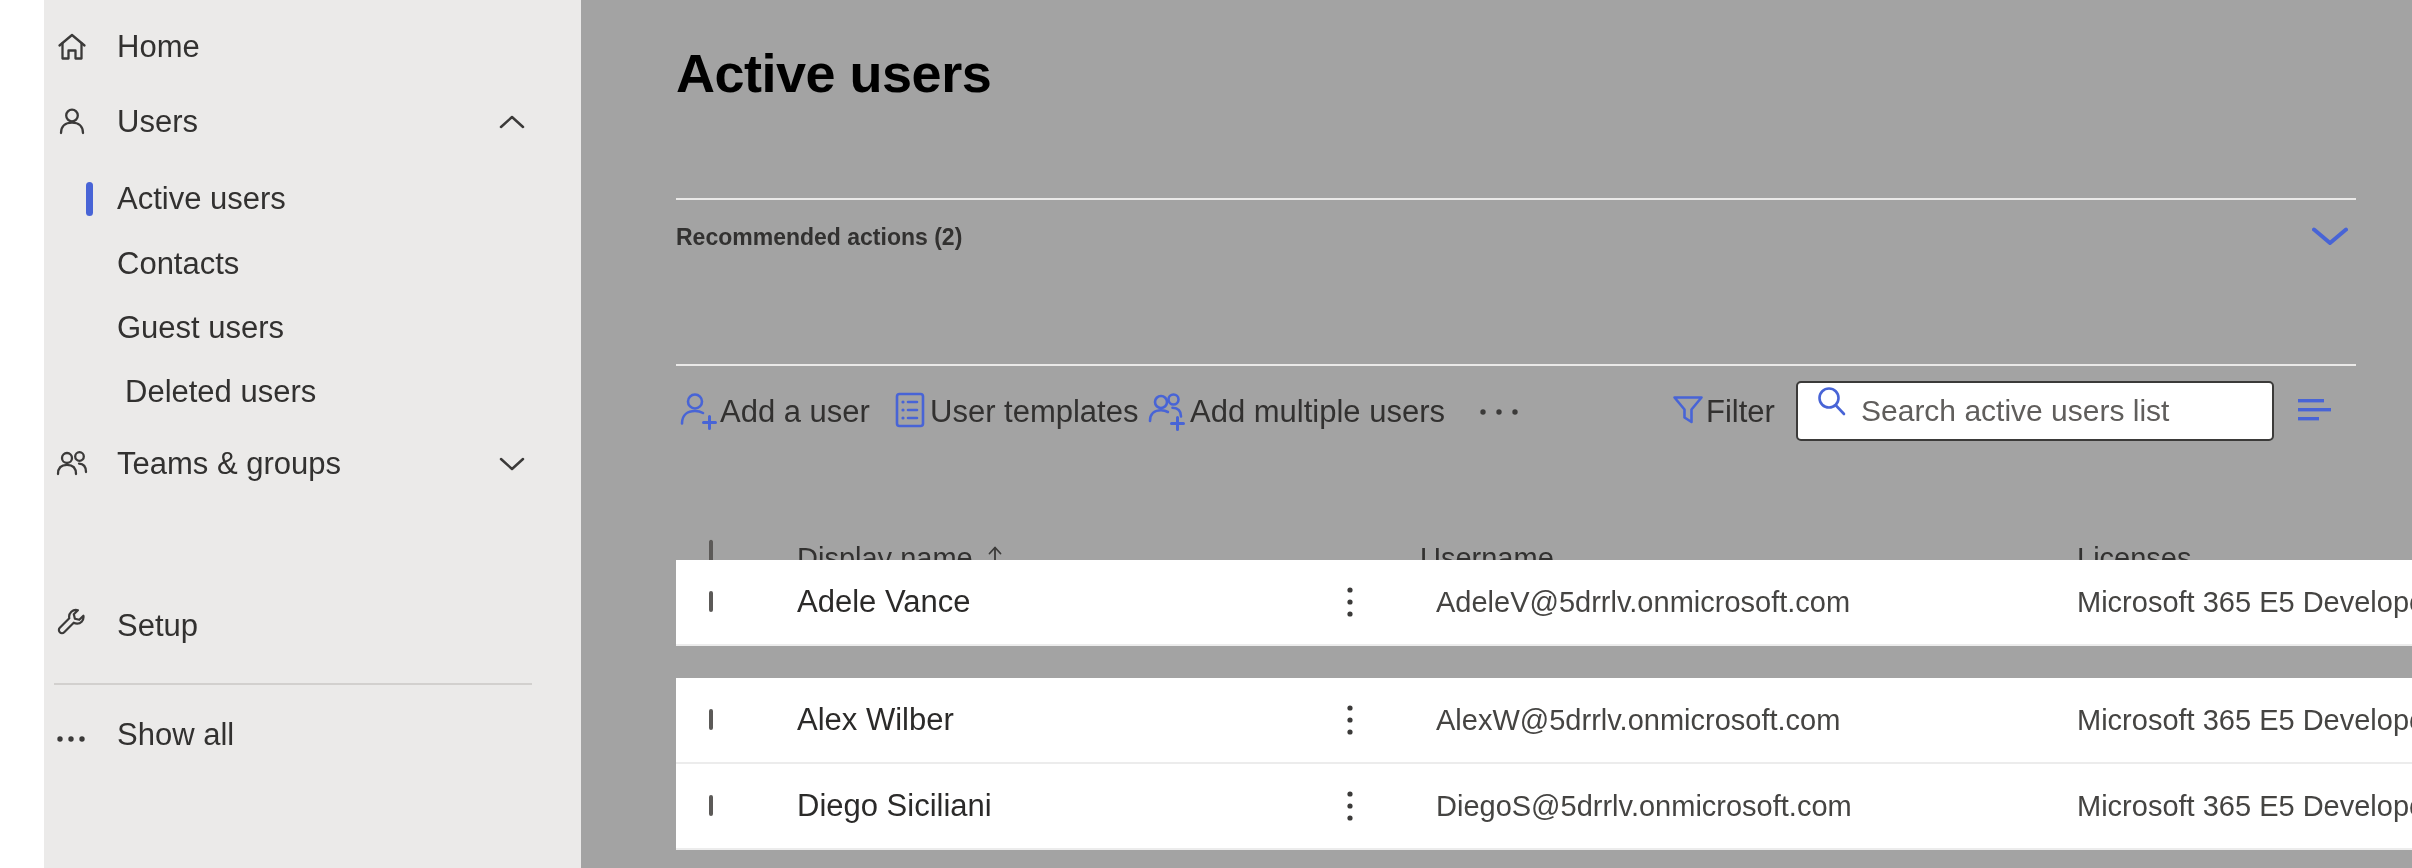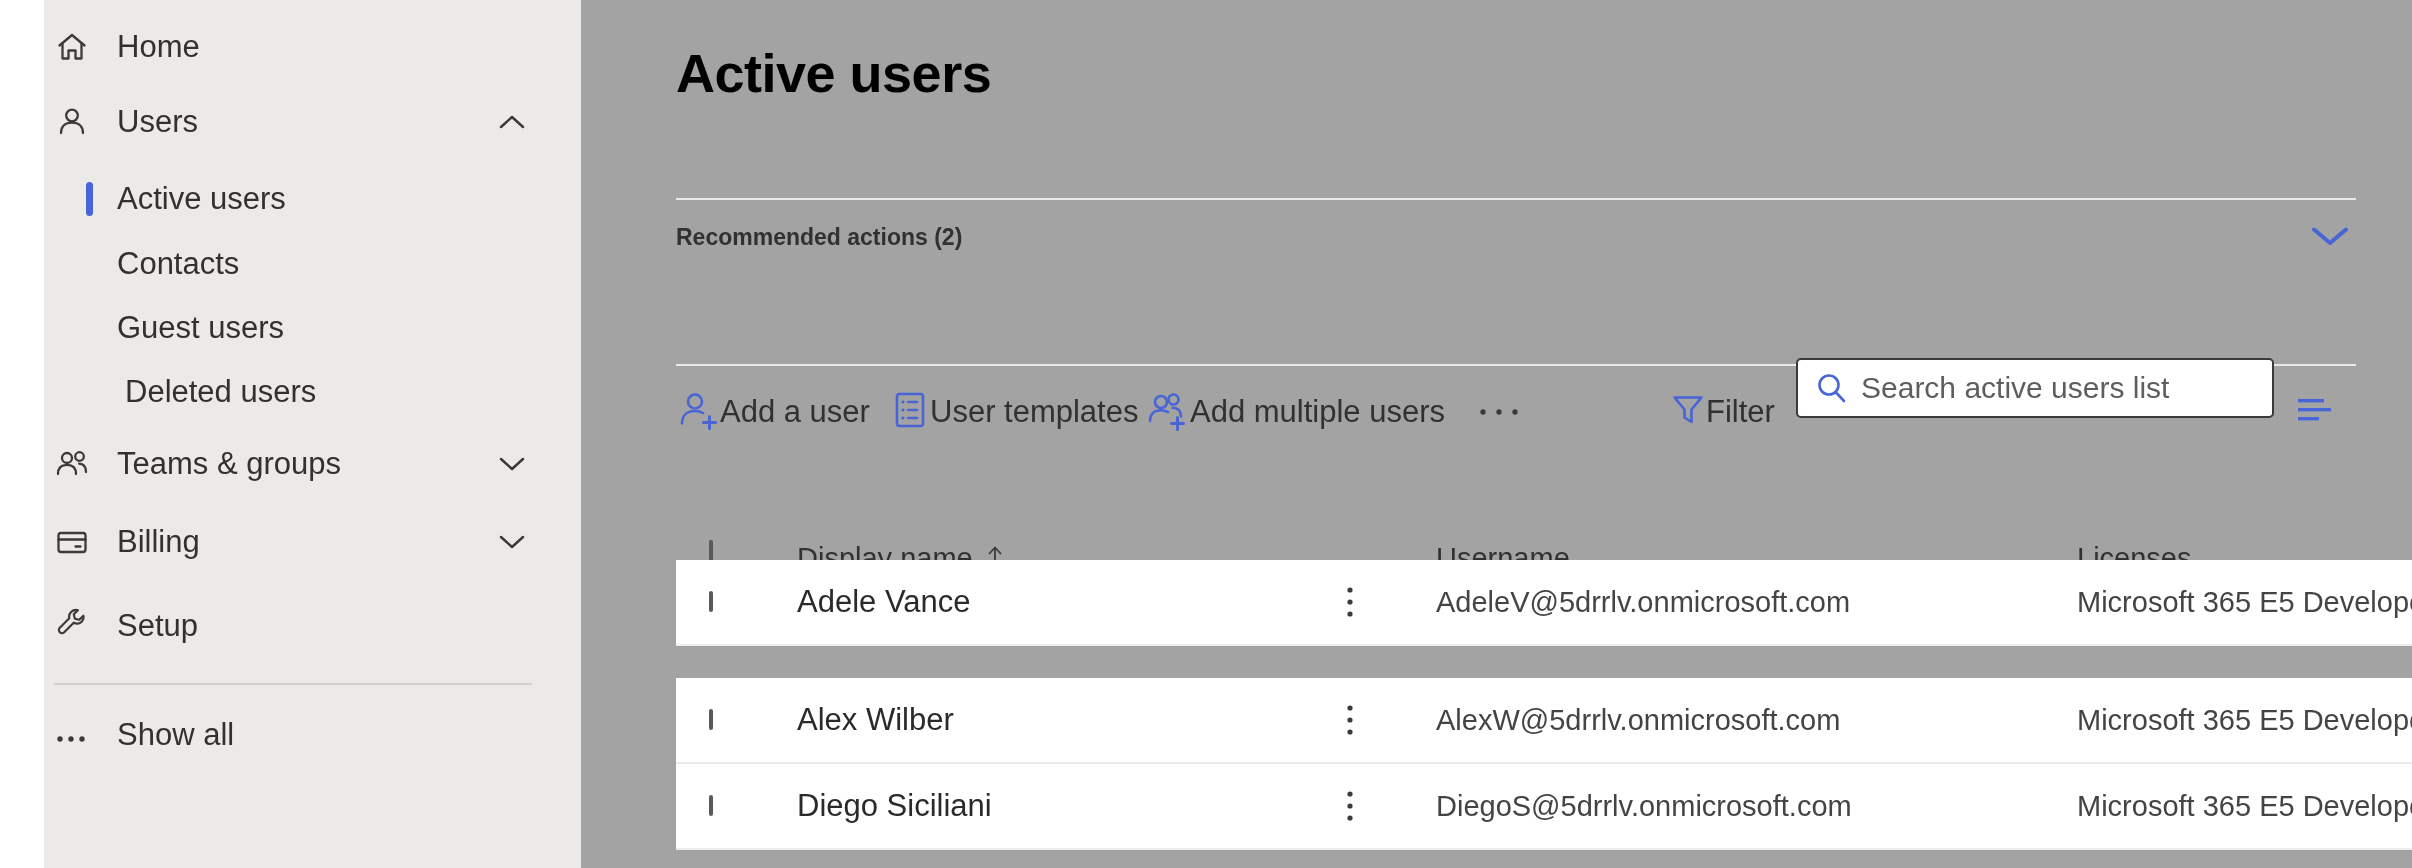--- a/index.html
+++ b/index.html
@@ -29,22 +29,22 @@
   .hdiv { height:2px; background:#eae9e8; }
   .div1 { left:632px; top:198px; width:1680px; }
   .div2 { left:632px; top:364px; width:1680px; }
   .rec-row { left:632px; top:218px; width:1680px; height:48px; cursor:pointer; }
   .rec-label { position:absolute; left:0; top:6px; font-size:23px; font-weight:700; color:#323130; }
   .rec-chevron { position:absolute; left:1636px; top:9px; width:36px; height:19px; }
 
   
   .tbtn { display:flex; align-items:center; height:58px; top:383px; cursor:pointer; }
   .tbtn .label { font-size:31px; color:#323130; white-space:nowrap; }
-  .searchbox { left:1752px; top:358px; width:478px; height:60px; background:#fff;
-    border:2.5px solid #3b3a39; border-radius:5px; display:flex; align-items:center; }
+  .searchbox { left:1752px; top:381px; width:478px; height:60px; background:#fff;
+    border:2.5px solid #3b3a39; border-radius:5px; display:flex; }
   .searchbox svg { margin-left:15px; flex:0 0 auto; }
   .searchbox input { flex:1; min-width:0; border:none; outline:none; background:transparent;
     font-family:"Liberation Sans", sans-serif; font-size:30px; color:#3b3a39; margin:0 12px 0 12px; }
   .searchbox input::placeholder { color:#605e5c; opacity:1; }
 
   
   .checkbox { width:28px; height:28px; border:2.5px solid #5c5a58; border-radius:5px; background:#fff; cursor:pointer; }
   .header-row { left:632px; top:526px; width:1776px; height:66px; border-bottom:2px solid #d8d6d4; }
   .header-row .cell { position:absolute; top:50%; transform:translateY(-50%); font-size:29px; color:#323130; white-space:nowrap; }
   .hcell-name { display:flex; align-items:center; gap:14px; cursor:pointer; }
@@ -116,35 +116,20 @@
         </svg>
       </span>
       <span class="label">Teams &amp; groups</span>
       <span class="nav-chevron">
         <svg class="stroke-ic" viewBox="0 0 28 17" width="28" height="17" style="stroke-width:2.5;">
           <polyline points="3,3.5 14,13.5 25,3.5"></polyline>
         </svg>
       </span>
     </div>
 
-    <div class="nav-item" style="top:504px;height:76px;">
-      <span class="nav-icon">
-        <svg class="stroke-ic" viewBox="0 0 36 36" width="36" height="36">
-          <rect x="4.5" y="9" width="27" height="19" rx="2.5"></rect>
-          <path d="M4.5 15.5 H31.5"></path>
-          <path d="M21.5 22.5 H26.5"></path>
-        </svg>
-      </span>
-      <span class="label">Billing</span>
-      <span class="nav-chevron">
-        <svg class="stroke-ic" viewBox="0 0 28 17" width="28" height="17" style="stroke-width:2.5;">
-          <polyline points="3,3.5 14,13.5 25,3.5"></polyline>
-        </svg>
-      </span>
-    </div>
 
     <div class="nav-item" style="top:588px;height:76px;">
       <span class="nav-icon">
         <svg class="stroke-ic" viewBox="0 0 36 36" width="36" height="36" style="stroke-width:2.2;">
           <path d="M27.9 13.4 a6.9 6.9 0 0 1 -8.2 1.3 L10.2 24.2 a3.1 3.1 0 1 1 -4.4 -4.4 L15.3 10.3 a6.9 6.9 0 0 1 8.6 -8.1 L19.8 6.3 l1.1 4.4 4.4 1.1 4.1 -4.1 a6.9 6.9 0 0 1 -1.5 5.7 z"></path>
         </svg>
       </span>
       <span class="label">Setup</span>
     </div>
 
@@ -251,21 +236,21 @@
 
   <div class="abs header-row">
     <span class="cell cell-cb" style="left:33px;"><span class="checkbox"></span></span>
     <span class="cell hcell-name" style="left:121px;">
       <span>Display name</span>
       <svg viewBox="0 0 16 27" width="16" height="27" fill="none" stroke="#3b3a39" stroke-width="1.8" stroke-linecap="round" stroke-linejoin="round">
         <path d="M8 25 V3.5"></path>
           <path d="M2.5 9 L8 3 L13.5 9"></path>
       </svg>
     </span>
-    <span class="cell" style="left:760px;">Username</span>
+    <span class="cell" style="left:744px;">Username</span>
     <span class="cell" style="left:1401px;">Licenses</span>
   </div>
 
   <div class="abs trow" style="top:560px;text-decoration:underline;">
     <span class="cellpos cell-cb"><span class="checkbox"></span></span>
     <span class="cellpos cell-name">Adele Vance</span>
     <span class="cellpos cell-kebab">
       <svg viewBox="0 0 12 36" width="12" height="36">
         <circle cx="6" cy="6" r="2.6" fill="#3b3a39"></circle>
           <circle cx="6" cy="18" r="2.6" fill="#3b3a39"></circle>

